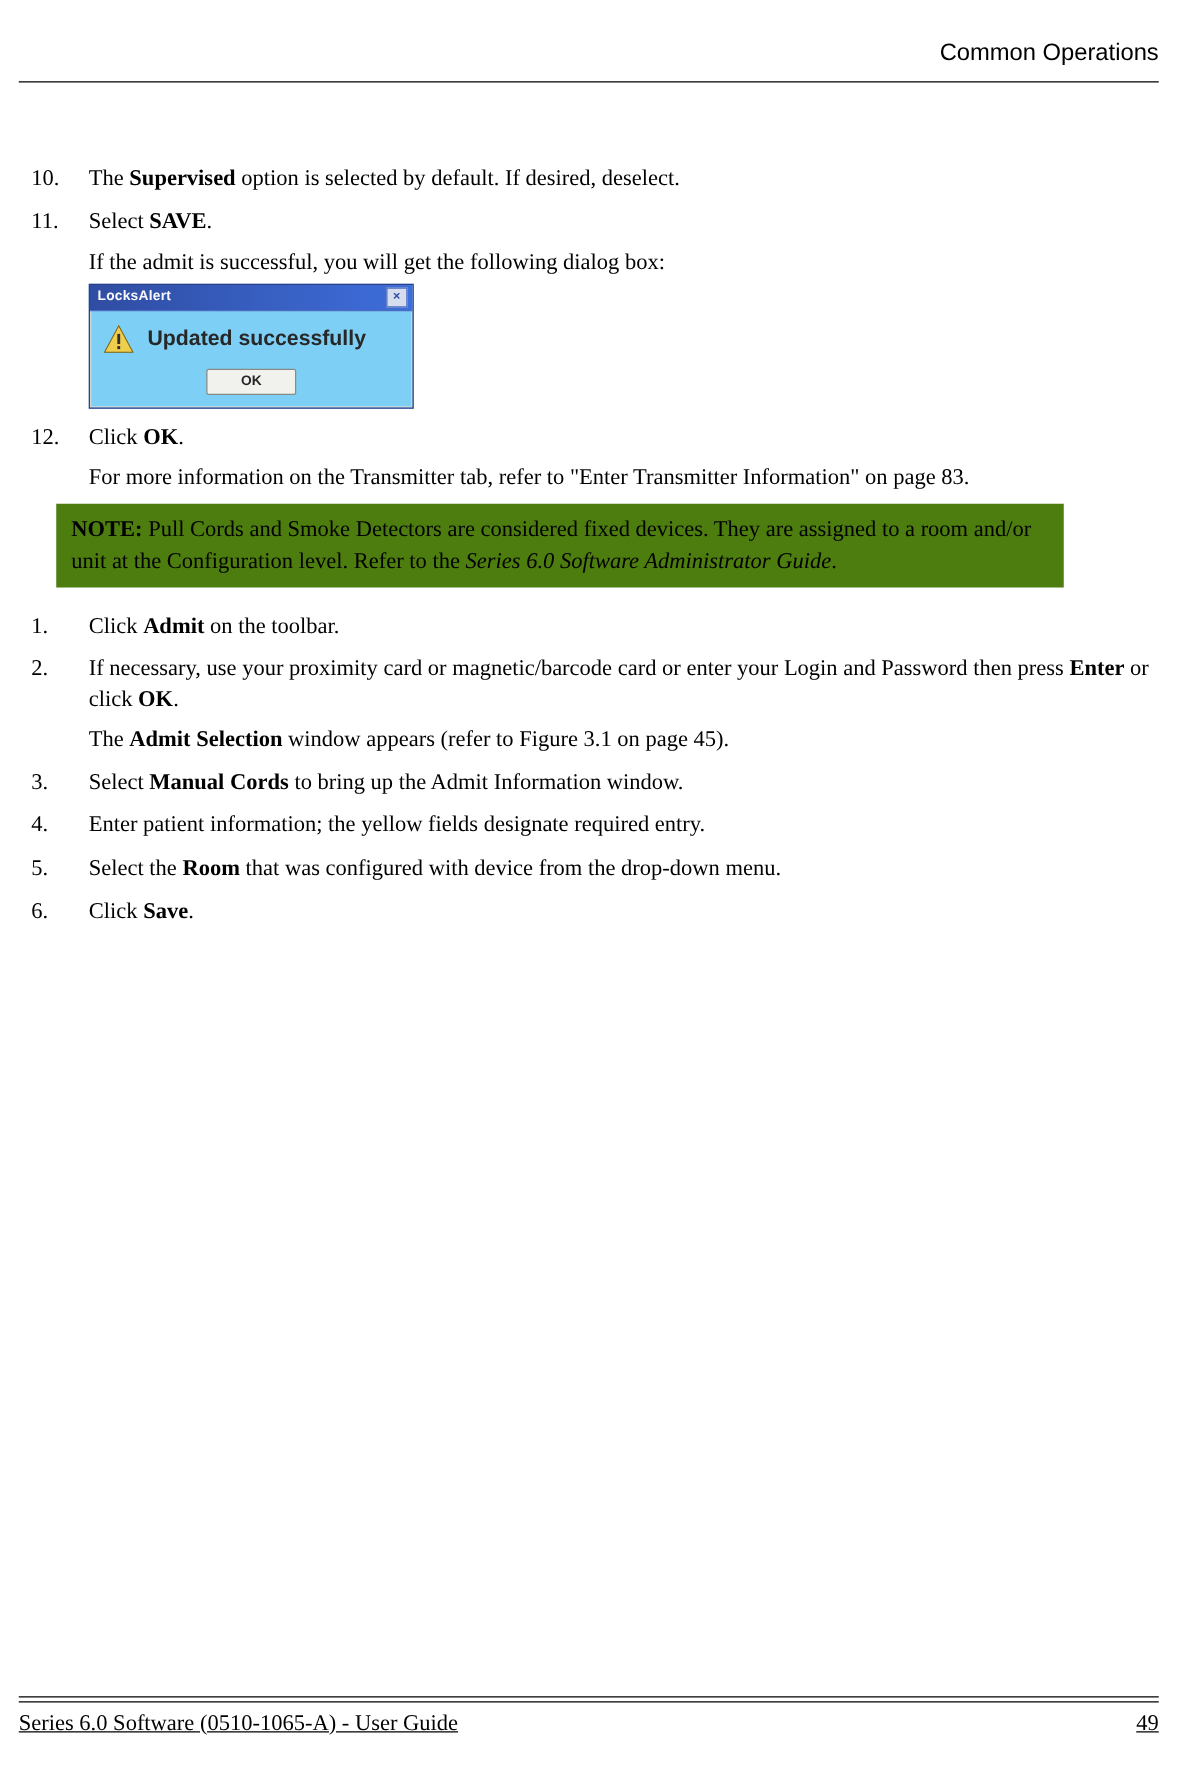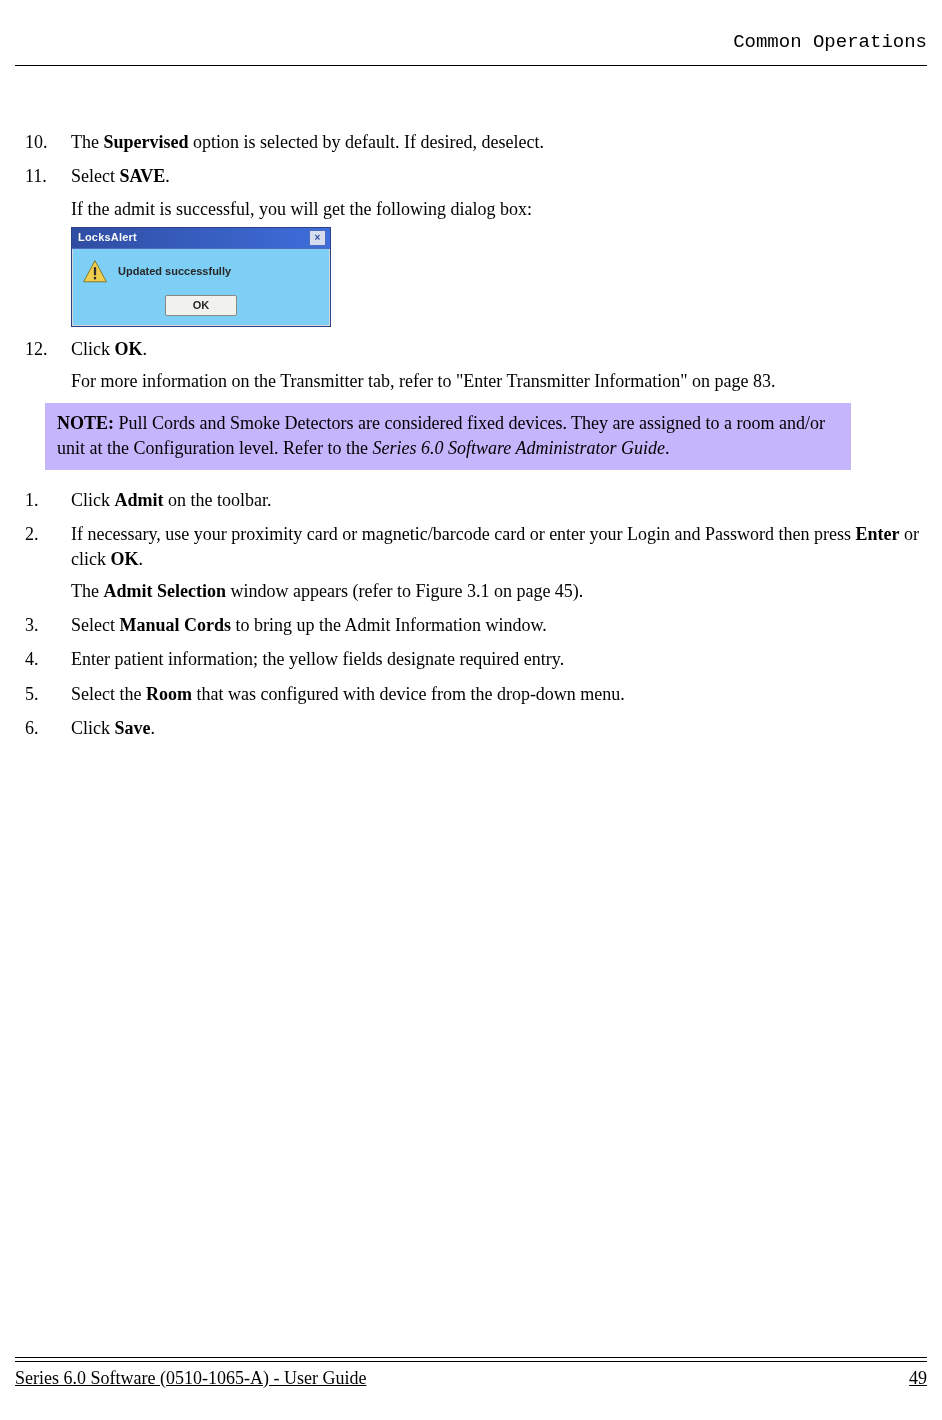--- a/index.html
+++ b/index.html
@@ -20,21 +20,21 @@
     width: 942px;
     height: 1420px;
     box-sizing: border-box;
   }
   .header {
     position: absolute;
     top: 30px;
     left: 0;
     right: 0;
     text-align: right;
-    font-family: Liberation Mono, monospace;
+    font-family: Liberation Sans, sans-serif;
     font-size: 19px;
     padding-right: 15px;
   }
   .header-rule {
     position: absolute;
     top: 65px;
     left: 15px;
     right: 15px;
     border-top: 1px solid #000;
   }
@@ -115,21 +115,21 @@
     width: 26px;
     height: 26px;
     position: relative;
     margin-right: 10px;
     filter: blur(0.3px);
   }
   .warn-icon svg { width:26px; height:26px; }
   .dialog-msg {
     font-weight: 700;
     color: #222;
-    font-size: 11px;
+    font-size: 17px;
   }
   .dialog-buttons {
     text-align: center;
     padding: 4px 0 10px 0;
   }
   .dialog-ok {
     display: inline-block;
     min-width: 50px;
     padding: 2px 10px;
     font-family: Tahoma, Arial, sans-serif;
@@ -144,21 +144,21 @@
   .subhead {
     font-family: Arial, Helvetica, sans-serif;
     font-weight: 700;
     font-size: 19px;
     margin-top: 26px;
     margin-bottom: 14px;
     margin-left: -15px;
   }
 
   .note-box {
-    background: #c4b5fd;
+    background: #4d7c0f;
     margin: 0 0 18px 30px;
     padding: 8px 12px 10px 12px;
     width: 806px;
     box-sizing: border-box;
     font-family: Garamond, Georgia, serif;
     font-size: 18px;
     line-height: 1.35;
   }
   .note-label {
     font-weight: 700;

